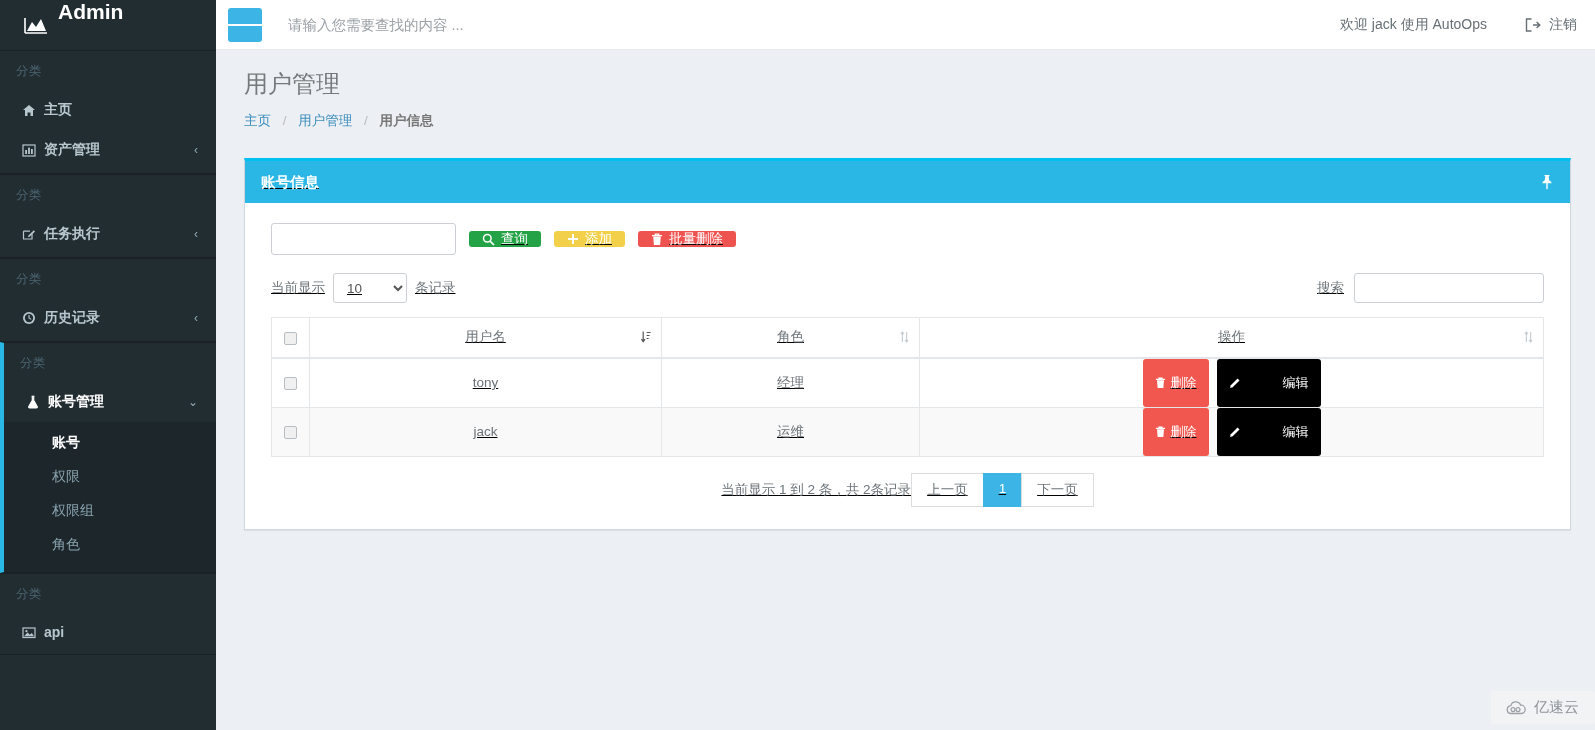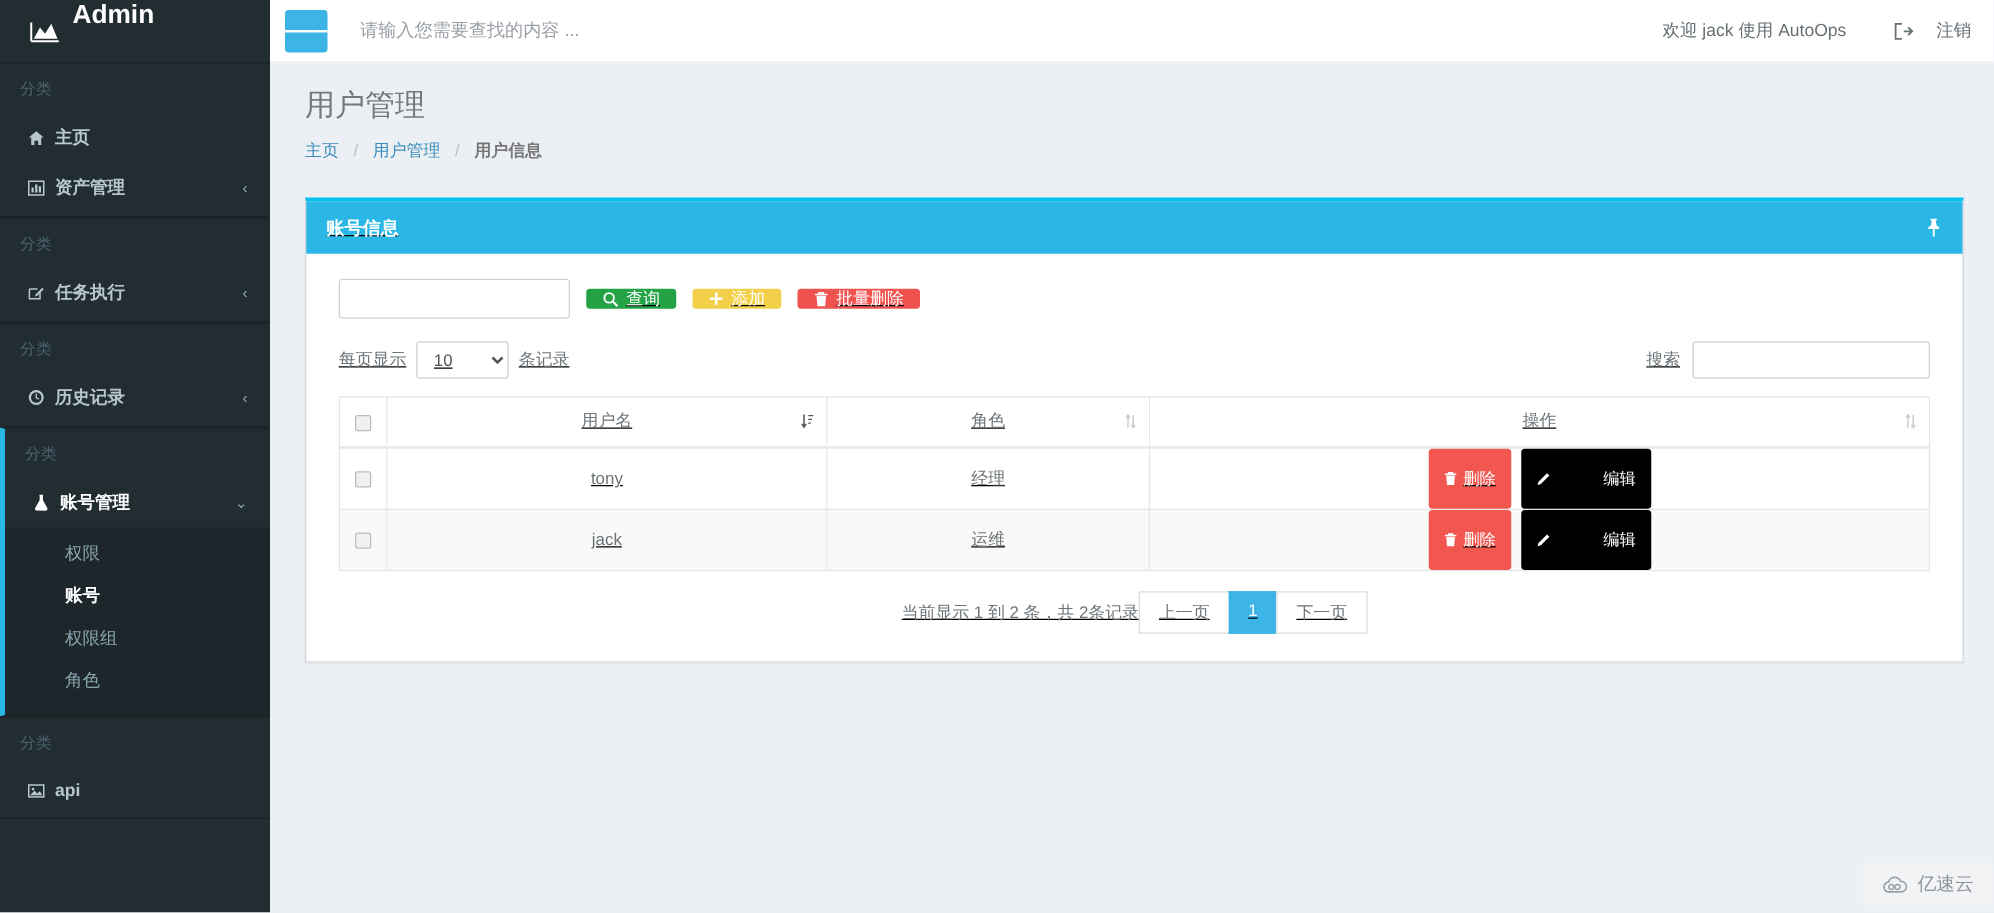--- a/index.html
+++ b/index.html
@@ -64,21 +64,21 @@
     cursor: pointer; flex: 0 0 34px;
   }
   .hamburger span { display: block; width: 15px; height: 2px; background: #fff; margin: 2px 0; }
   .topsearch {
     flex: 1; border: none; outline: none; margin-left: 26px;
     font-size: 14.5px; color: #444; background: transparent;
   }
   .topsearch::placeholder { color: #9aa0a6; }
   .welcome { font-size: 14px; color: #666f74; white-space: nowrap; }
   .logout {
-    display: flex; align-items: center; gap: 18px; margin-left: 38px;
+    display: flex; align-items: center; gap: 8px; margin-left: 38px;
     font-size: 14px; color: #666f74; cursor: pointer; white-space: nowrap;
   }
 
   .content { padding: 18px 24px 0 28px; }
   .page-title { font-size: 24px; color: #75797b; font-weight: normal; }
   .breadcrumb { margin-top: 12px; font-size: 13.5px; color: #3c8dbc; }
   .breadcrumb span.sep { color: #bbb; margin: 0 8px; }
   .breadcrumb span.crumb { cursor: pointer; }
   .breadcrumb span.crumb.last { color: #777; font-weight: bold; cursor: default; }
 
@@ -249,22 +249,22 @@
       <div class="side-item sub-parent">
         <span class="ic">
           <svg width="14" height="14" viewBox="0 0 14 14">
               <path d="M5.6 1.2 H8.4 M6.2 1.2 V5.2 L2.6 11.6 A1 1 0 0 0 3.5 13 H10.5 A1 1 0 0 0 11.4 11.6 L7.8 5.2 V1.2" fill="#ffffff" stroke="#ffffff" stroke-width="1"></path>
             </svg>
         </span>
         <span class="lbl">账号管理</span>
         <span class="chev">⌄</span>
       </div>
       <div class="submenu">
+        <div class="sub-item active">账号</div>
         <div class="sub-item">权限</div>
-        <div class="sub-item active">账号</div>
         <div class="sub-item">权限组</div>
         <div class="sub-item">角色</div>
       </div>
     </div>
 
     <div class="side-block">
       <div class="side-header">分类</div>
       <div class="side-item plain">
         <span class="ic">
           <svg width="14" height="13" viewBox="0 0 14 13">
@@ -347,21 +347,21 @@
                   <path d="M1 2.6 H11 M4.3 2.6 V1.2 H7.7 V2.6" stroke="#fff" stroke-width="1.3" fill="none"></path>
                   <path d="M2.2 3.6 H9.8 L9.1 12 H2.9 Z" fill="#fff"></path>
                 </svg>
             </span>
             <span>批量删除</span>
           </button>
         </div>
 
         <div class="tools">
           <div class="length-ctl">
-            <span>每页显示</span>
+            <span>当前显示</span>
             <select>
               <option selected="">10</option><option>25</option><option>50</option><option>100</option>
             </select>
             <span>条记录</span>
           </div>
           <div class="search-ctl">
             <span>搜索</span>
             <input type="text" placeholder="" style="">
           </div>
         </div>

